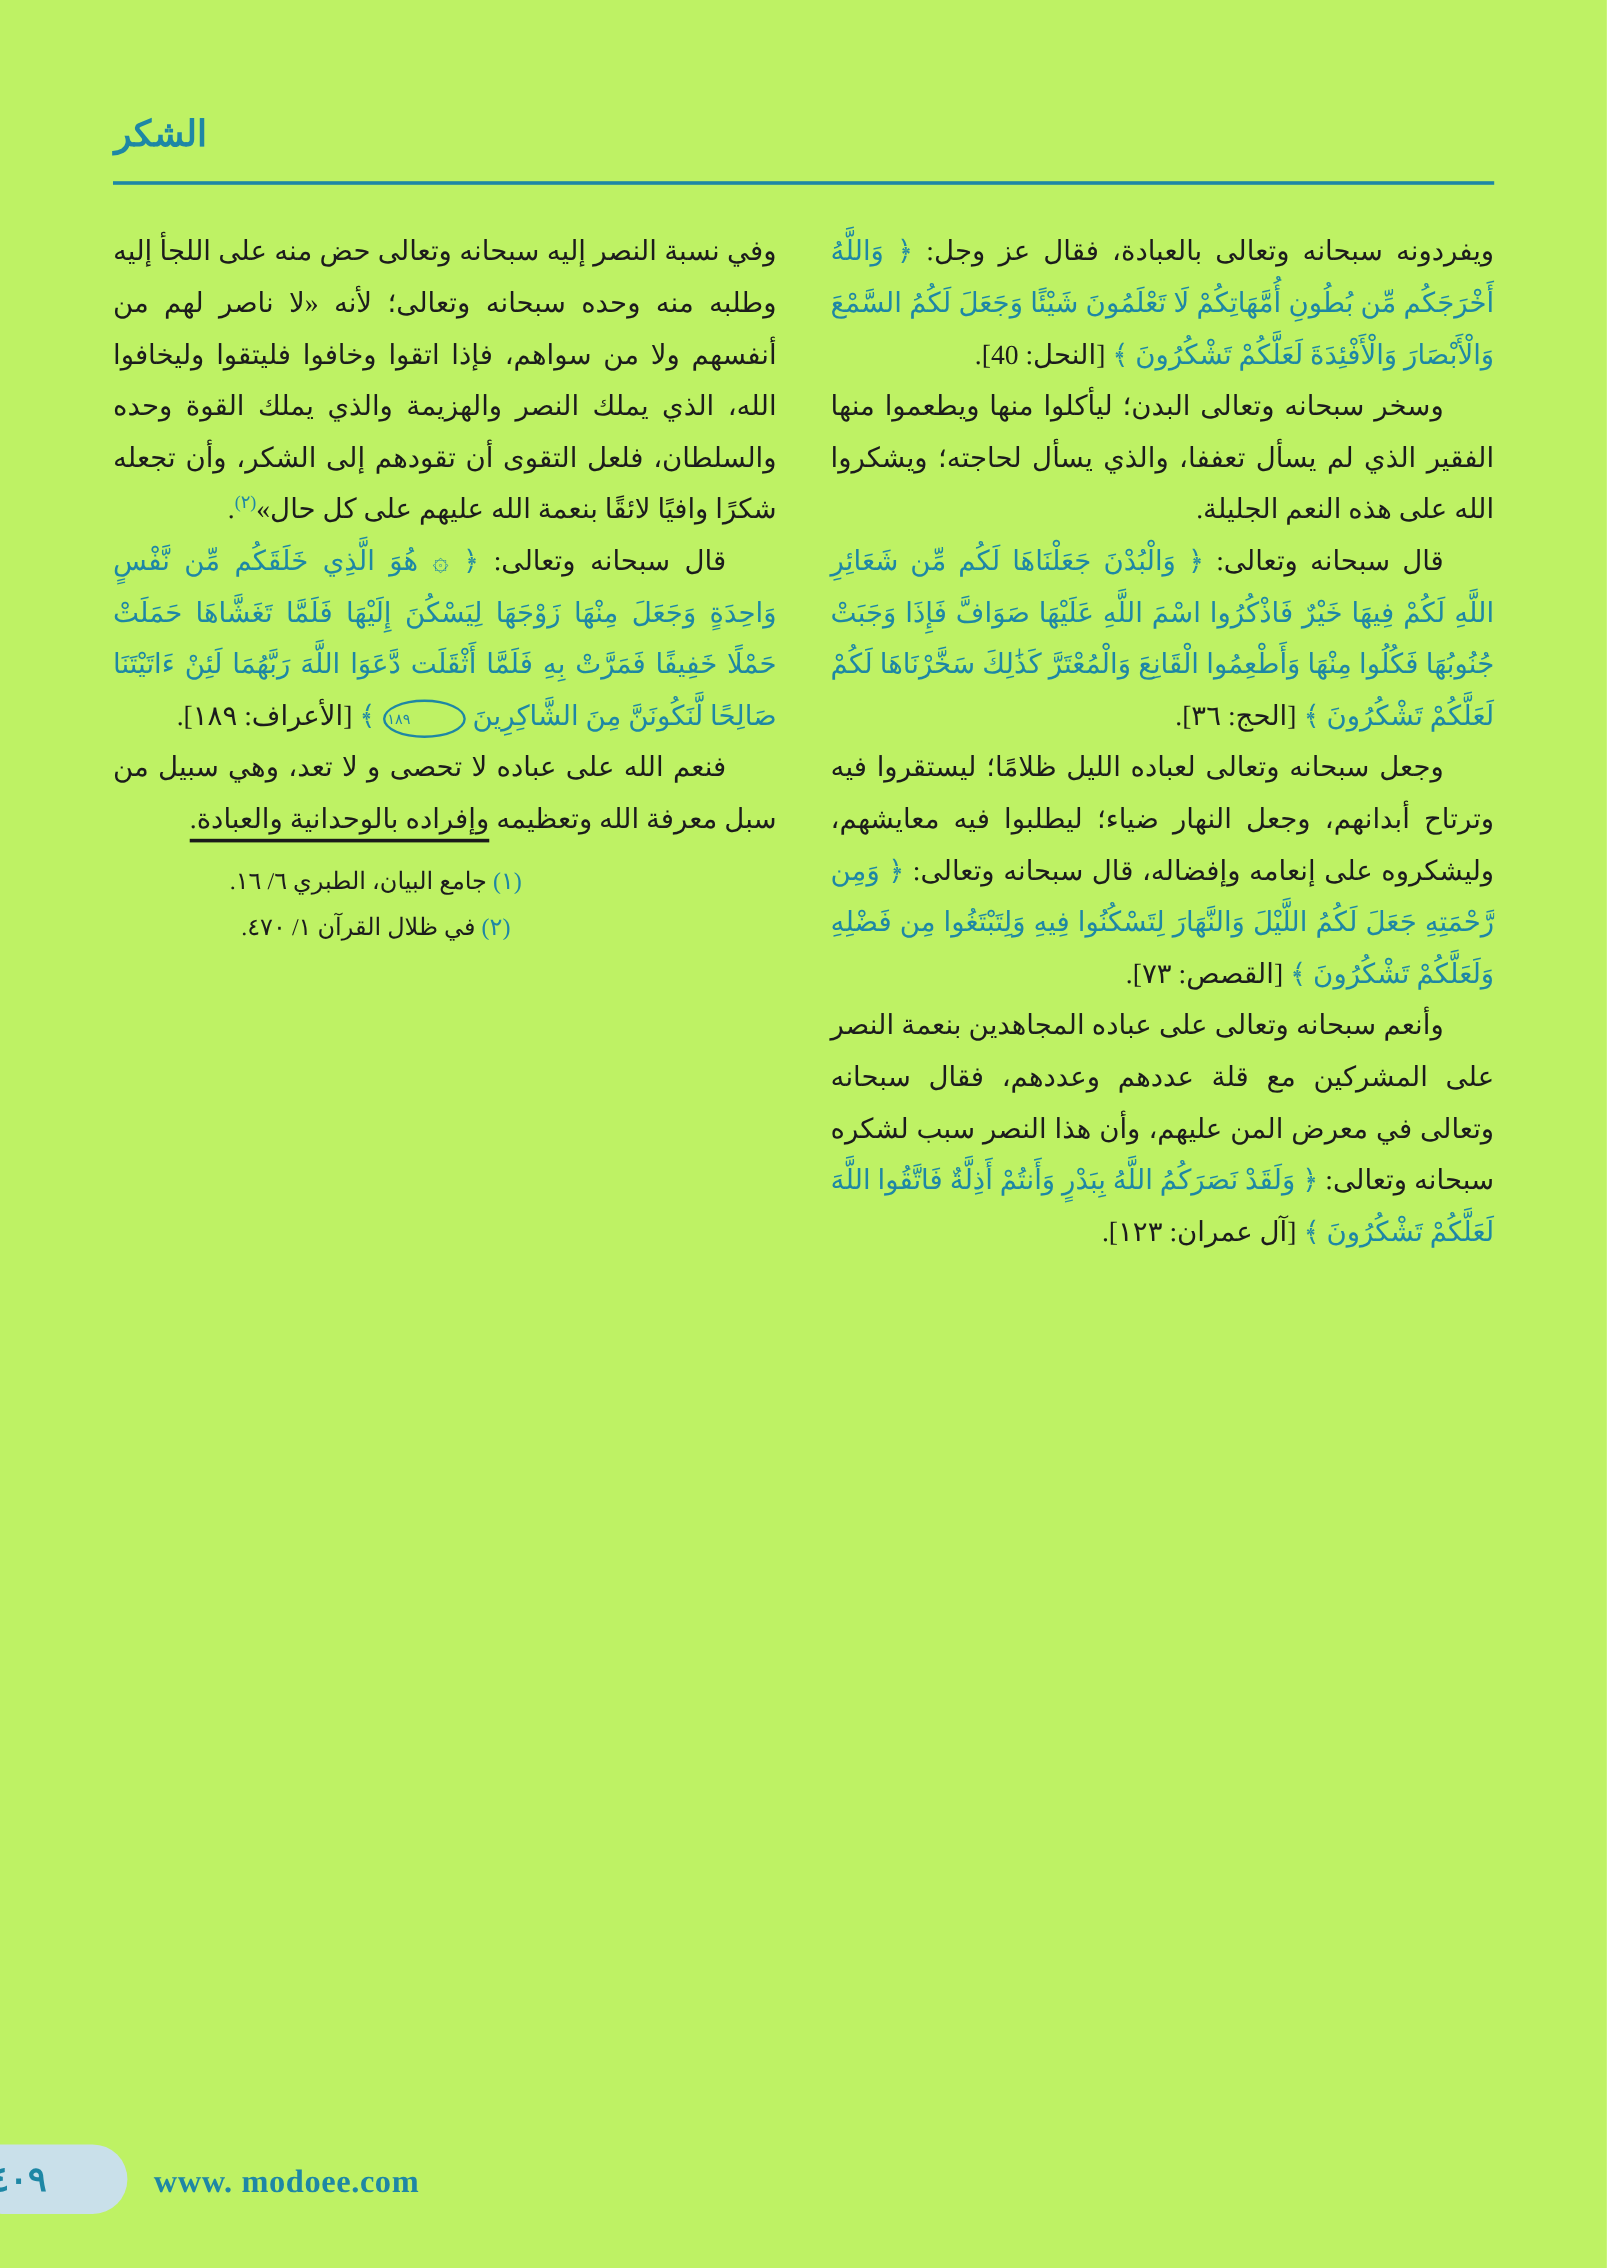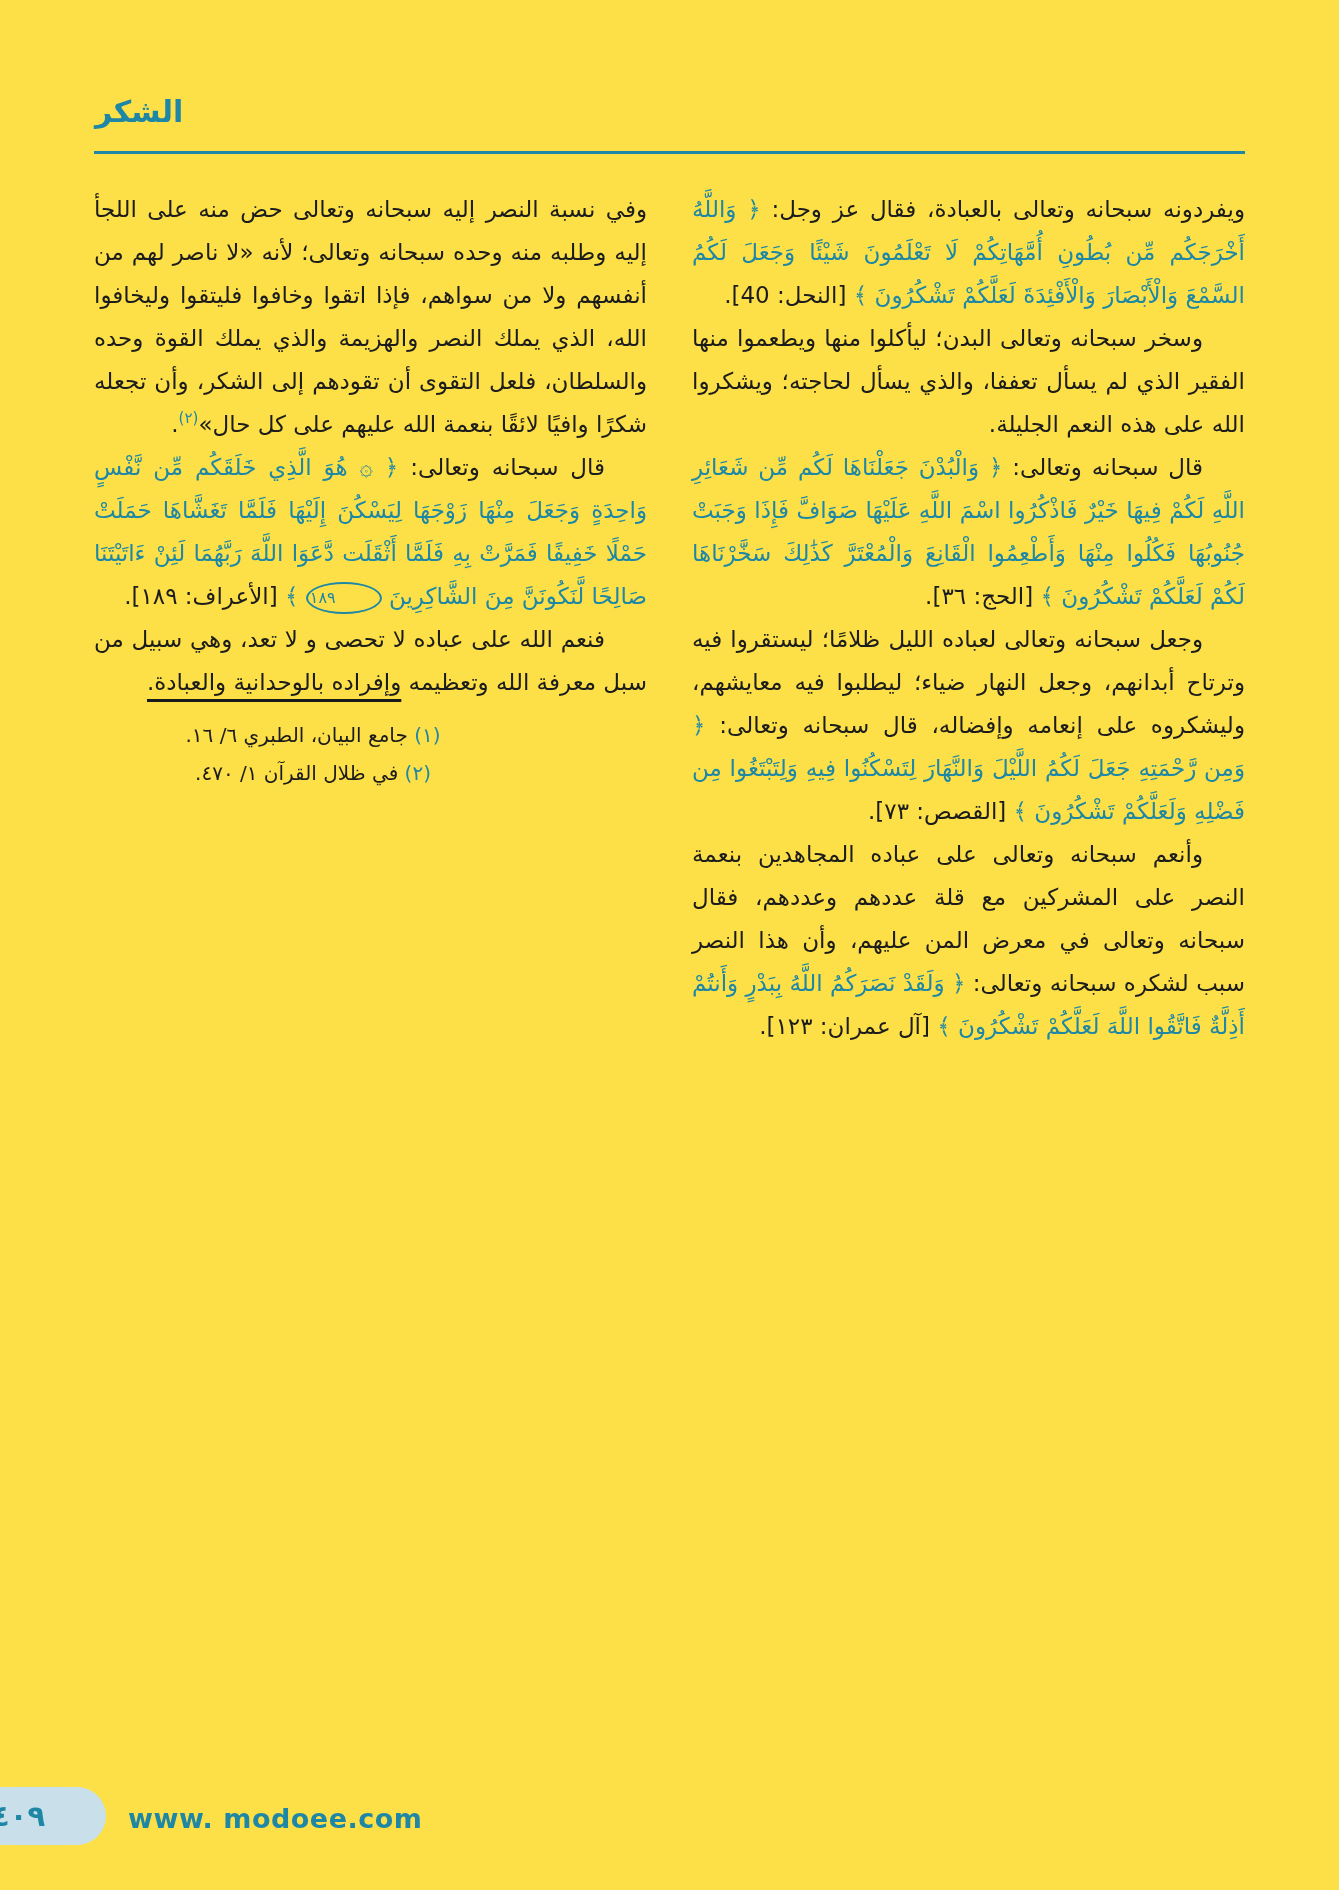--- a/index.html
+++ b/index.html
@@ -9,24 +9,25 @@
   }
   *{margin:0;padding:0;box-sizing:border-box;}
   body{
     background:#ffffff;
     font-family:"DejaVu Sans", sans-serif;
   }
   .page{
     position:relative;
     width:1339px;
     height:1890px;
-    background:#fde047;
+    background:#bef264;
     overflow:hidden;
     direction:rtl;
     color:var(--ink);
+    font-family:Liberation Serif, serif;
   }
   
   .header-title{
     position:absolute;
     top:94px;
     left:95px;
     font-size:30px;
     font-weight:bold;
     color:var(--accent);
   }
@@ -80,21 +81,21 @@
     text-underline-offset:9px;
     text-decoration-color:#1a1a1a;
   }
   .seg-ayah{
     display:inline-block;
     min-width:32px;
     height:32px;
     line-height:28px;
     border:2px solid var(--accent);
     border-radius:50%;
-    font-size:16px;
+    font-size:12px;
     color:var(--accent);
     vertical-align:middle;
     padding:0 2px;
   }
   
   .footnotes{
     margin-top:12px;
     padding-right:115px;
     font-size:20px;
     line-height:38px;

